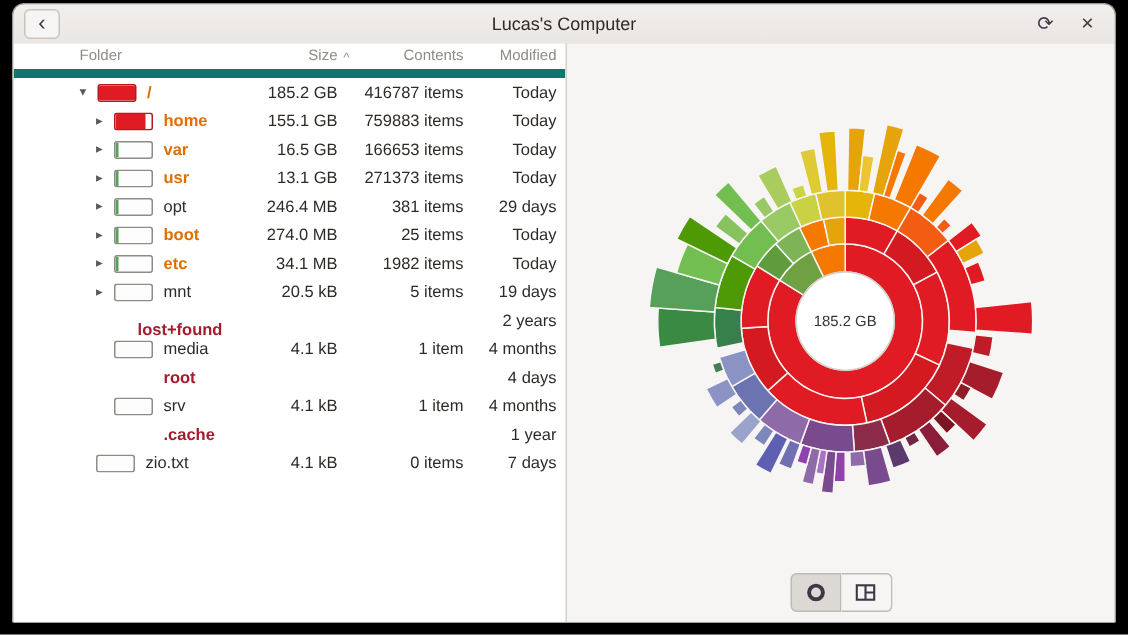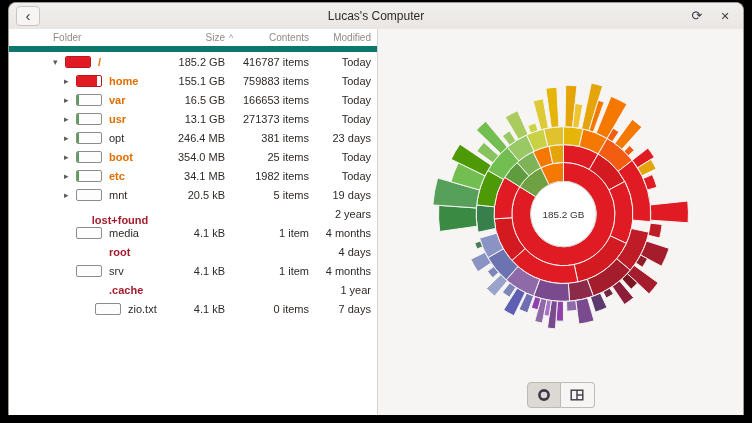--- a/index.html
+++ b/index.html
@@ -152,31 +152,31 @@
             <div class="cell namec" style="padding-left: 55px;">
               <span class="exp">▸</span>
               <span class="barslot bar" style="border-color: rgb(143, 139, 134);">
                 <i style="background: rgb(87, 160, 90); width: 2px;"></i>
               </span>
               <span class="lbl default">opt</span>
             </div>
             <div class="cell num">246.4 MB</div>
             <div class="cell caret"></div>
             <div class="cell num">381 items</div>
-            <div class="cell num">23 days</div>
+            <div class="cell num">29 days</div>
           </div>
           <div class="trow">
             <div class="cell namec" style="padding-left: 55px;">
               <span class="exp">▸</span>
               <span class="barslot bar" style="border-color: rgb(143, 139, 134);">
                 <i style="background: rgb(87, 160, 90); width: 2px;"></i>
               </span>
               <span class="lbl orange">boot</span>
             </div>
-            <div class="cell num">354.0 MB</div>
+            <div class="cell num">274.0 MB</div>
             <div class="cell caret"></div>
             <div class="cell num">25 items</div>
             <div class="cell num">Today</div>
           </div>
           <div class="trow">
             <div class="cell namec" style="padding-left: 55px;">
               <span class="exp">▸</span>
               <span class="barslot bar" style="border-color: rgb(143, 139, 134);">
                 <i style="background: rgb(87, 160, 90); width: 2px;"></i>
               </span>
@@ -253,21 +253,21 @@
               <span class="exp"></span>
               <span class="barslot"></span>
               <span class="lbl darkred">.cache</span>
             </div>
             <div class="cell num"></div>
             <div class="cell caret"></div>
             <div class="cell num"></div>
             <div class="cell num">1 year</div>
           </div>
           <div class="trow">
-            <div class="cell namec" style="padding-left: 74px;">
+            <div class="cell namec" style="padding-left: 43px;">
               <span class="exp"></span>
               <span class="barslot bar" style="border-color: rgb(143, 139, 134);">
                 <i style="background: rgb(87, 160, 90); width: 0%;"></i>
               </span>
               <span class="lbl default">zio.txt</span>
             </div>
             <div class="cell num">4.1 kB</div>
             <div class="cell caret"></div>
             <div class="cell num">0 items</div>
             <div class="cell num">7 days</div>

